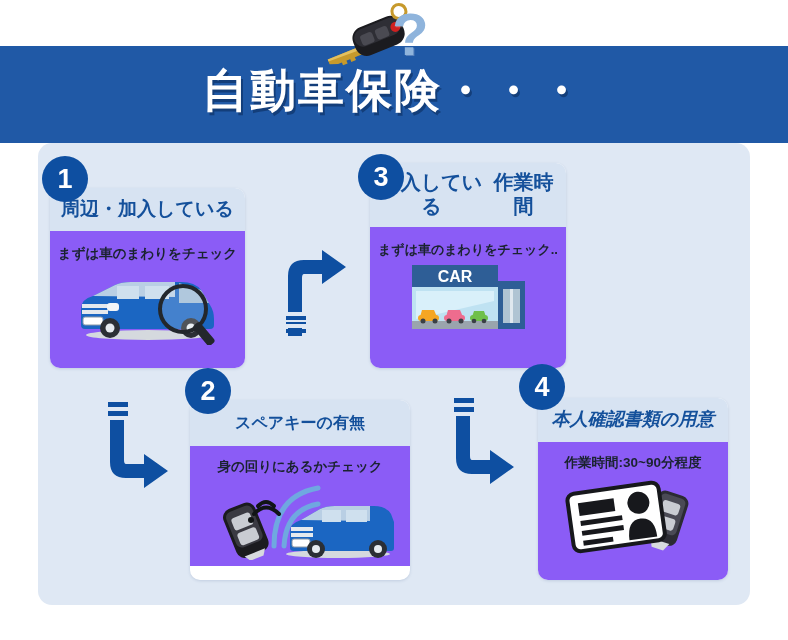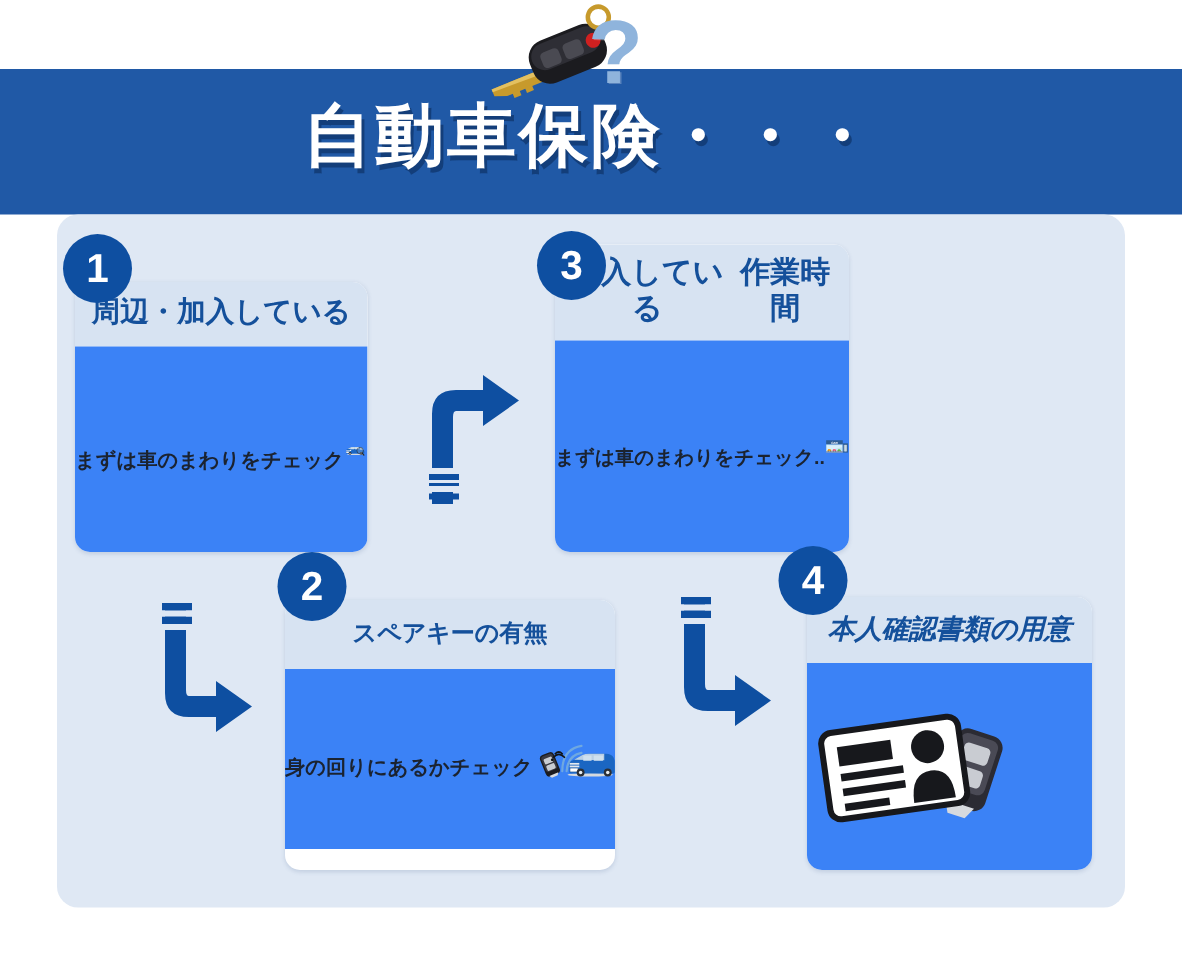--- a/index.html
+++ b/index.html
@@ -58,23 +58,23 @@
     font-weight:bold;
     text-align:center;
     display:flex;
     align-items:center;
     justify-content:center;
     line-height:1.18;
     padding:0 6px;
     box-sizing:border-box;
   }
   .card-body{
-    background:#3b82f6;
+    background:#8b5cf6;
     display:flex;
-    flex-direction:row;
+    flex-direction:column;
     align-items:center;
   }
   .card-desc{
     color:#1b2330;
     font-weight:bold;
     text-align:center;
     white-space:nowrap;
   }
   .art{position:relative;}
 
@@ -261,20 +261,21 @@
         <circle cx="172" cy="73" r="9" fill="#2b2f35"></circle>
           <circle cx="172" cy="73" r="4" fill="#e6ebf0"></circle>
       </svg>
     </div>
   </div>
 
   <div class="badge" id="badge4">4</div>
   <div class="card" id="card4">
     <div class="card-head">本人確認書類の用意</div>
     <div class="card-body">
+      <div class="card-desc">作業時間:30~90分程度</div>
       <svg class="art" width="150" height="88" viewBox="0 0 150 88">
 
         <g transform="rotate(18 108 50)">
           <rect x="92" y="20" width="32" height="52" rx="8" fill="#2b2b33"></rect>
           <rect x="95" y="23" width="26" height="38" rx="5" fill="#4a4a55"></rect>
           <rect x="99" y="29" width="18" height="12" rx="3" fill="#c9ccd2"></rect>
           <rect x="99" y="45" width="18" height="12" rx="3" fill="#c9ccd2"></rect>
           <path d="M98 70 L118 70 L114 78 L102 78 Z" fill="#d7dade"></path>
         </g>
 

